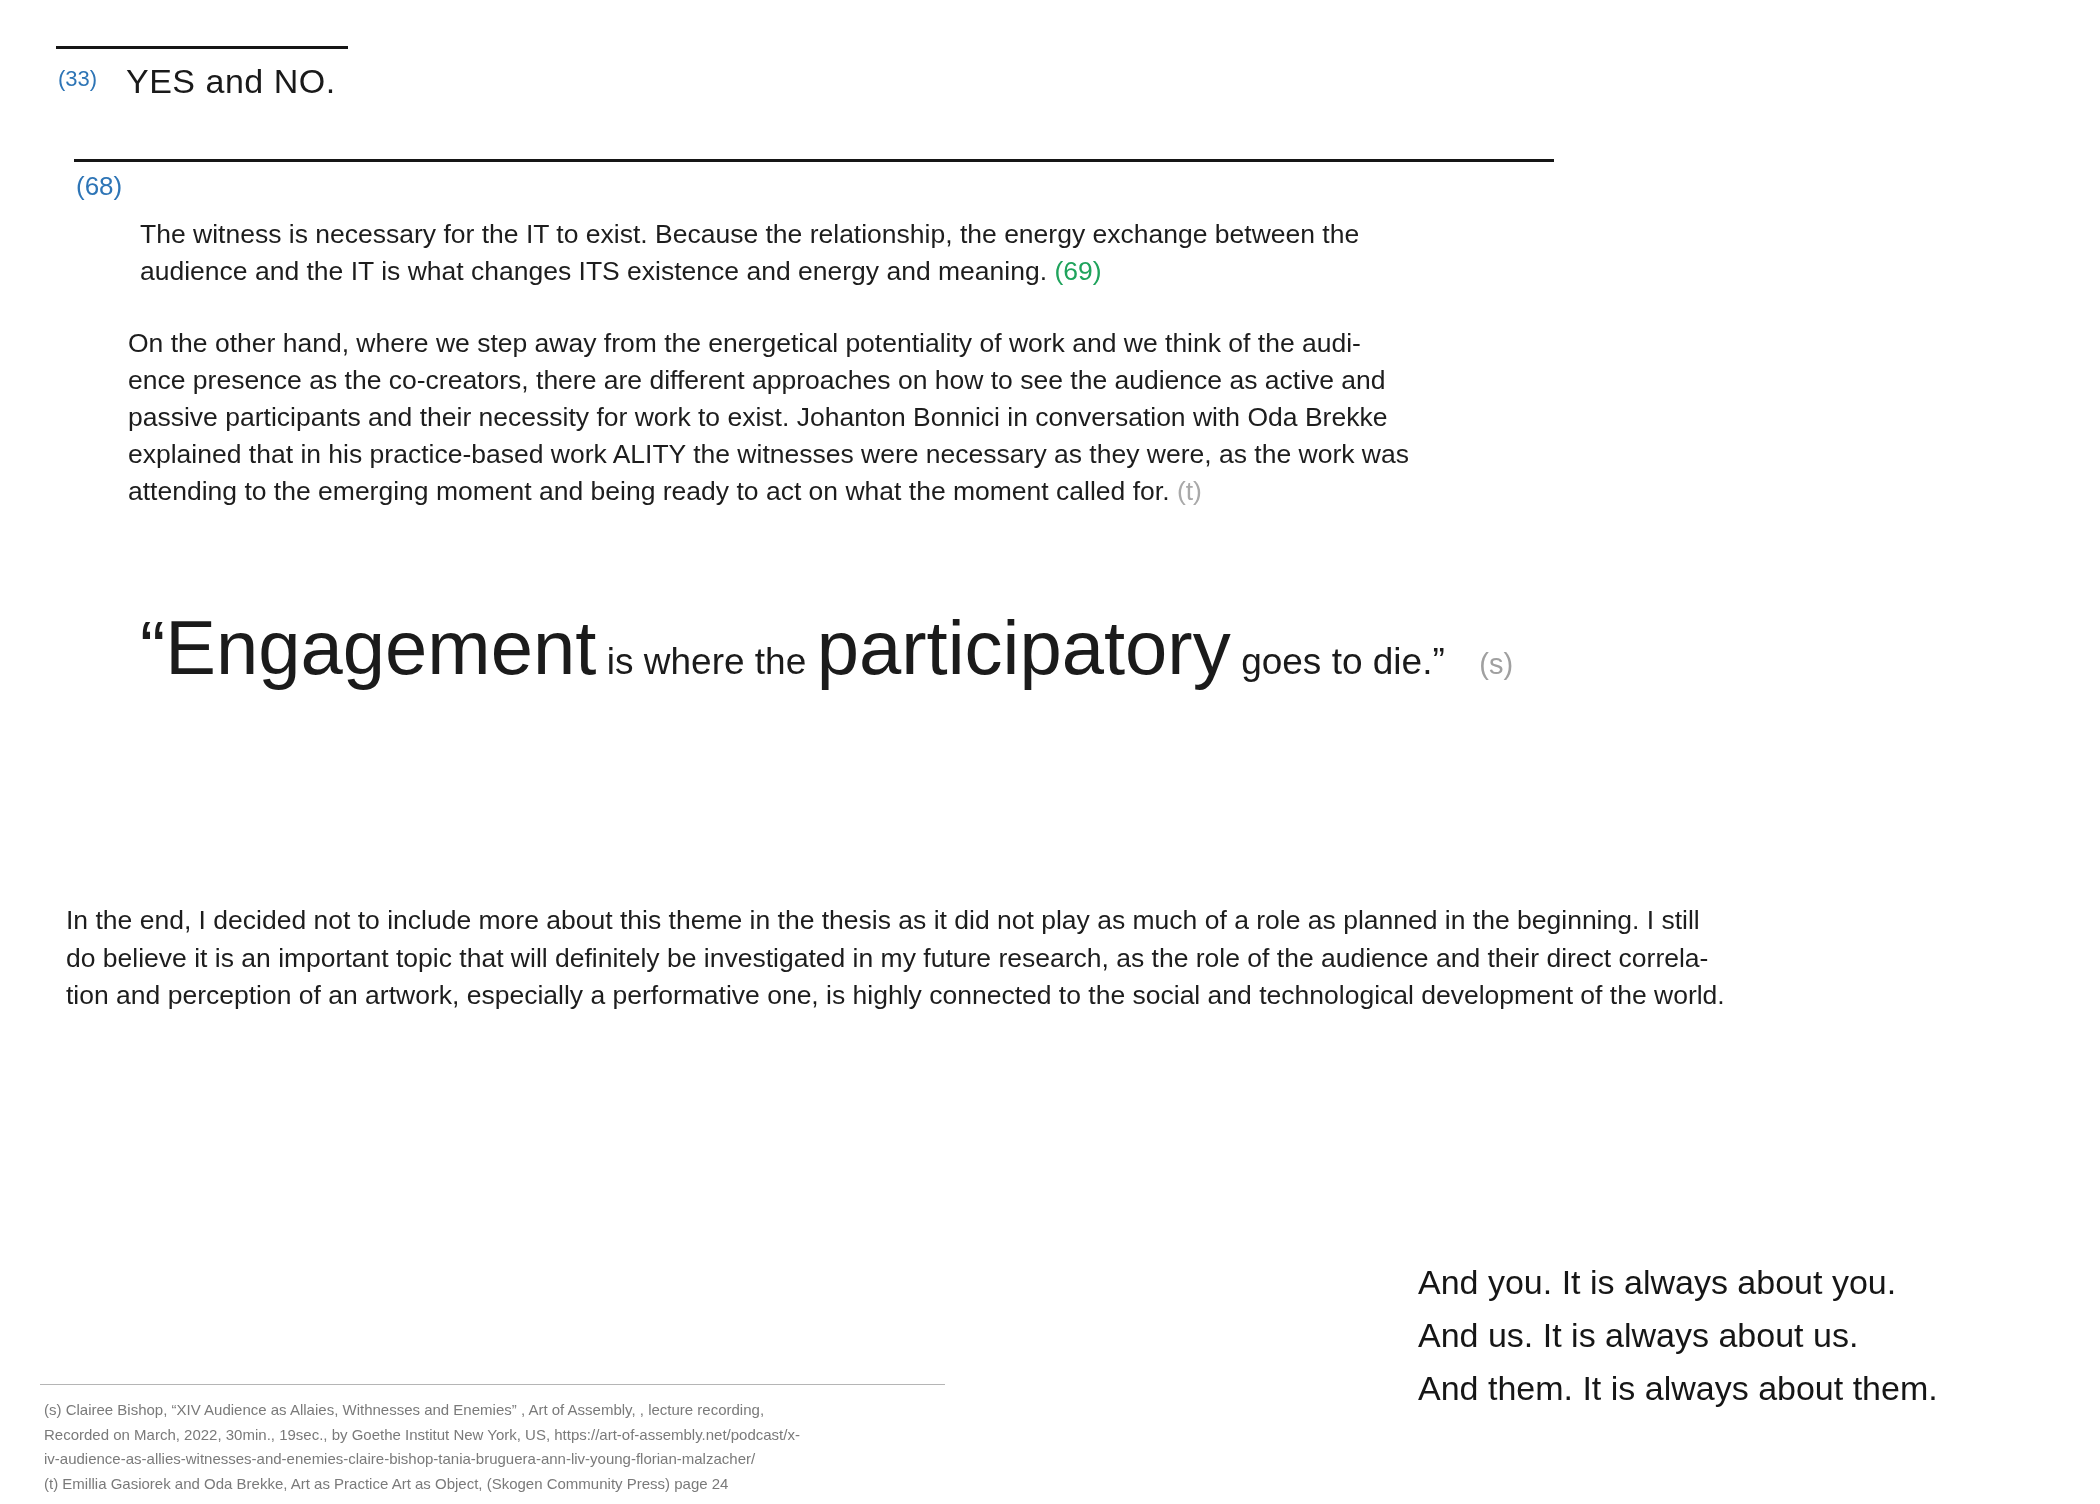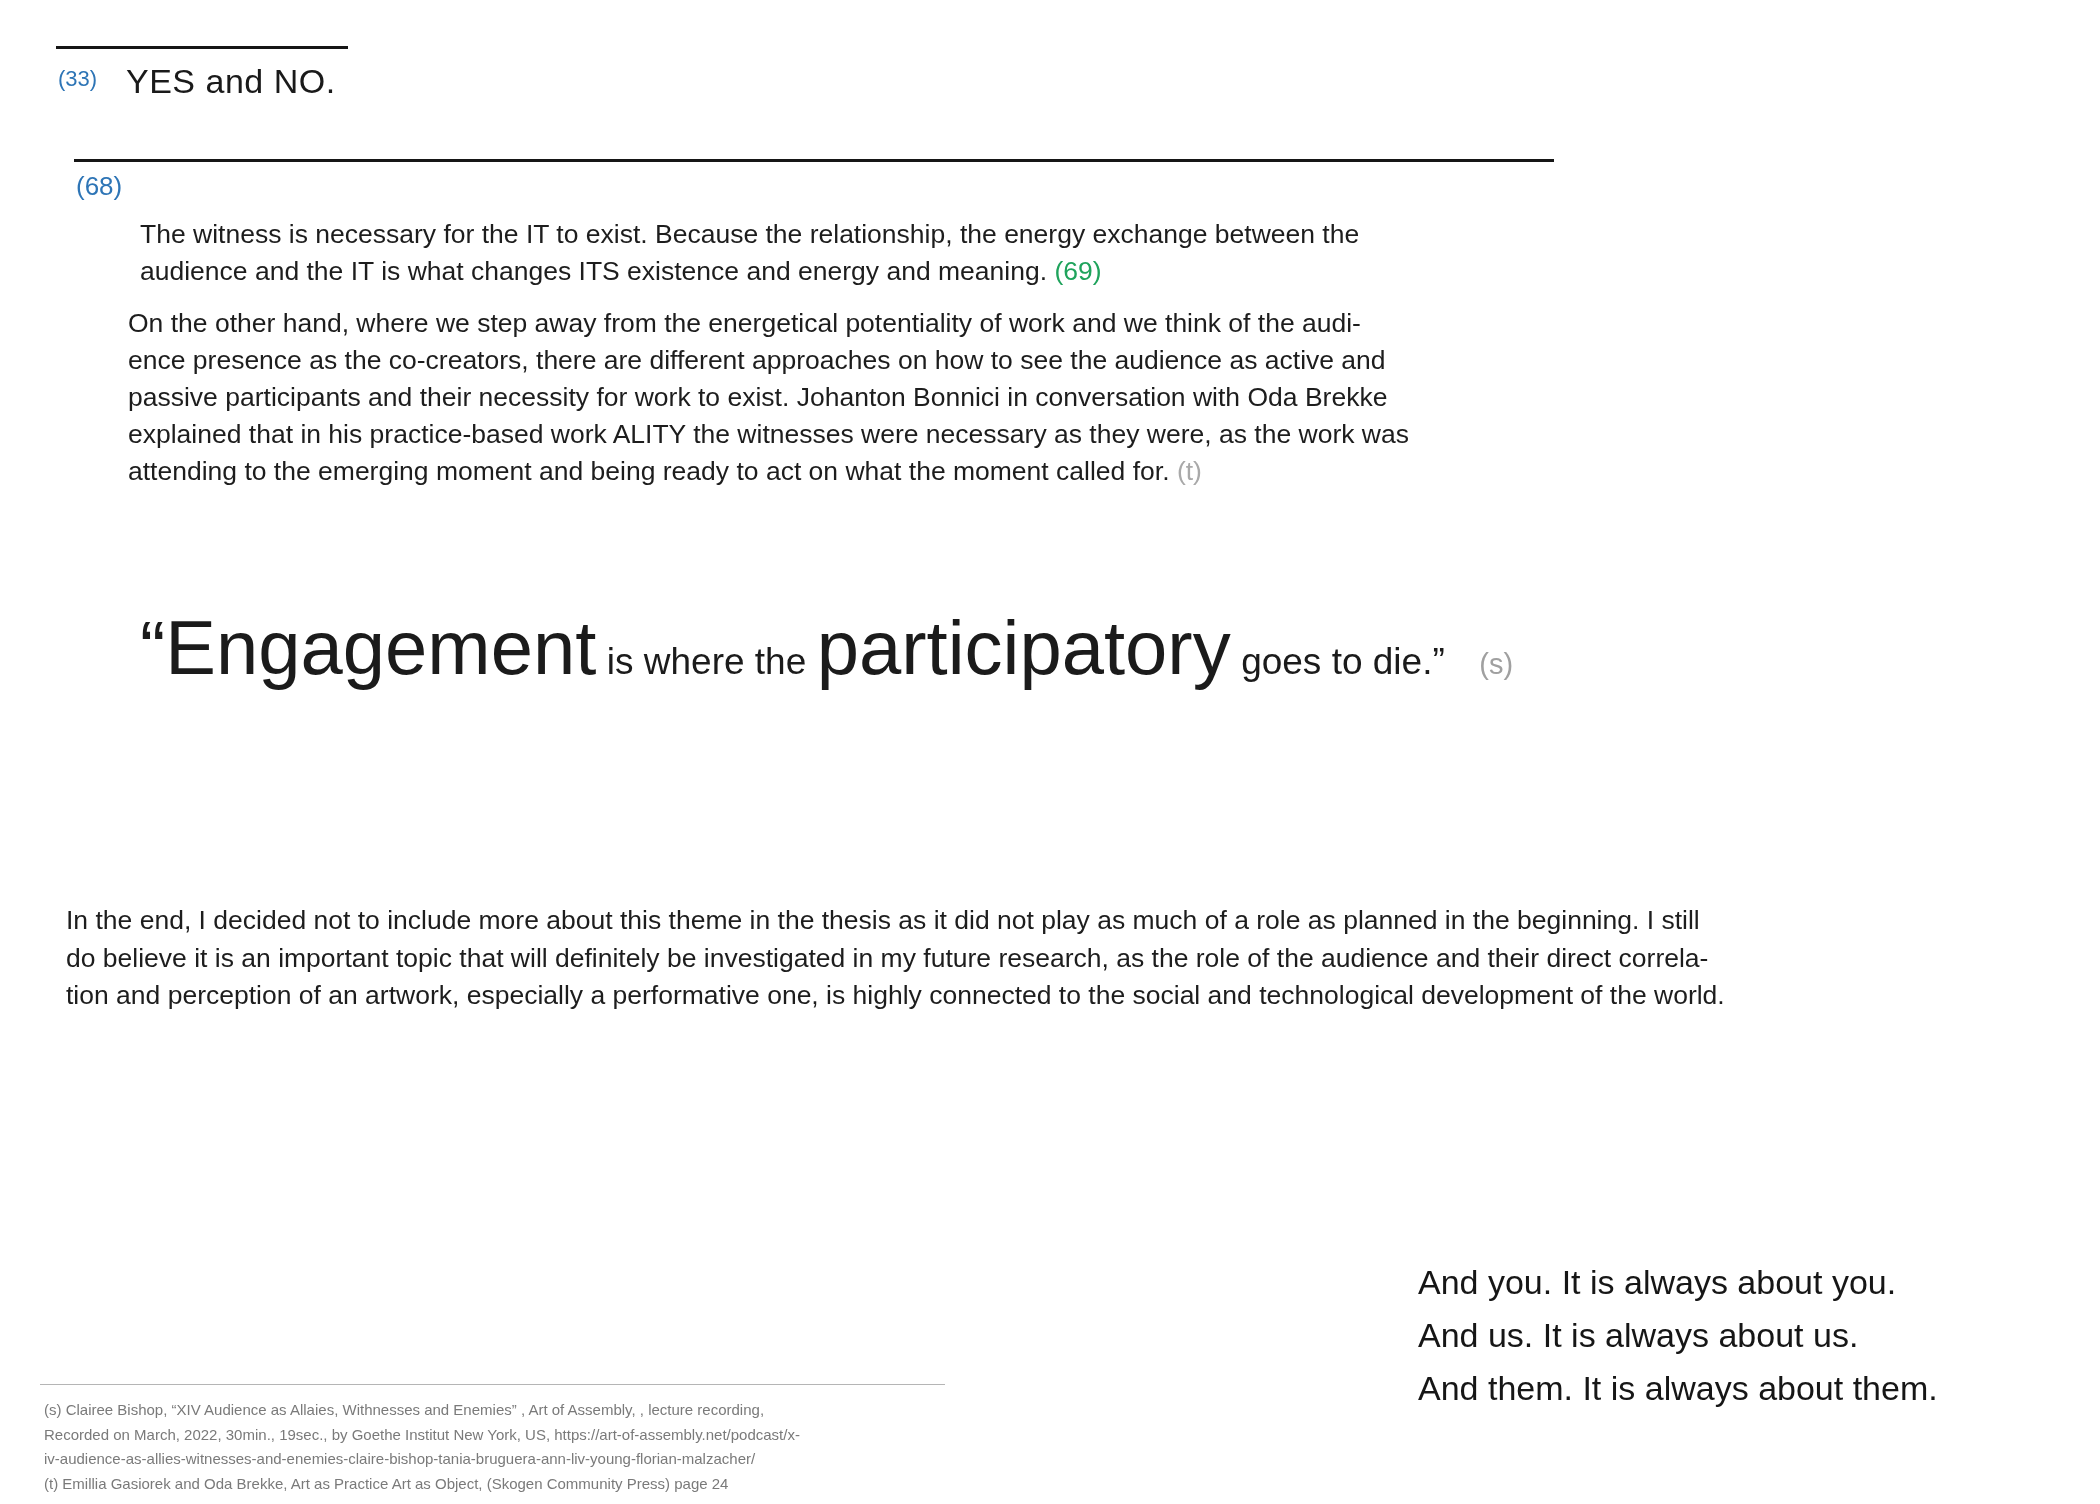--- a/index.html
+++ b/index.html
@@ -44,21 +44,21 @@
   }
 
   .body-para {
     position: absolute;
     font-size: 26.5px;
     line-height: 37px;
     color: #1d1d1d;
     white-space: nowrap;
   }
   #para-witness   { left: 128px; top: 216px; margin-left: 12px; }
-  #para-otherhand { left: 128px; top: 305px; }
+  #para-otherhand { left: 128px; top: 325px; }
   #para-conclusion { left: 66px; top: 902px; line-height: 37.5px; }
 
   .ref-green { color: #1FA35C; }
   .ref-gray  { color: #A9A9A9; }
 
   .quote {
     position: absolute;
     left: 140px;
     top: 604px;
     white-space: nowrap;

